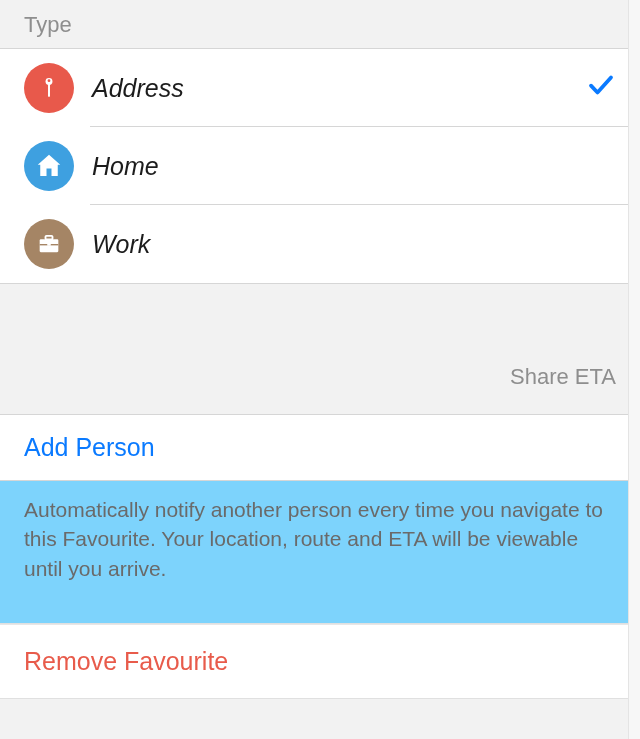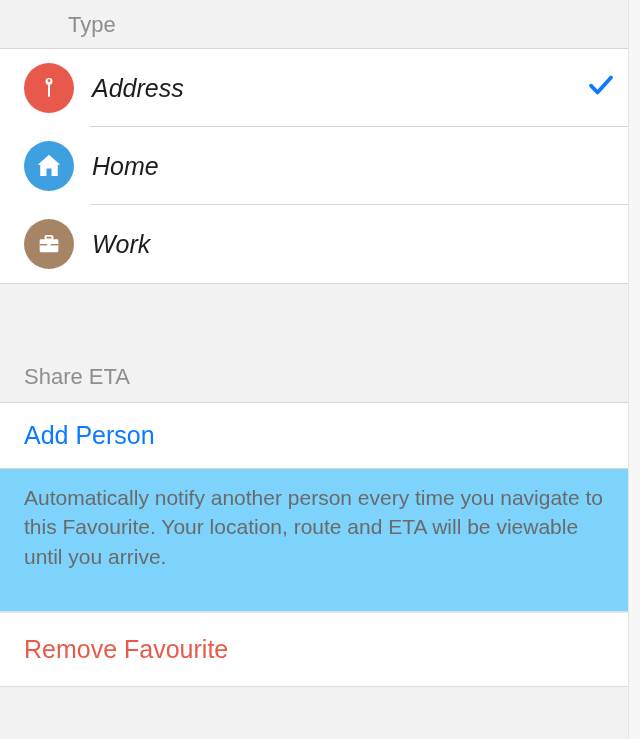--- a/index.html
+++ b/index.html
@@ -13,21 +13,20 @@
       width: 640px;
       height: 739px;
       overflow: hidden;
       position: relative;
     }
     .section-header {
       padding: 12px 24px 10px 24px;
       font-size: 22px;
       color: #8e8e8e;
       background: #f2f2f2;
-      margin-left: 44px;
     }
     .list {
       background: #ffffff;
       border-top: 1px solid #d6d6d6;
       border-bottom: 1px solid #d6d6d6;
     }
     .list-row {
       display: flex;
       align-items: center;
       padding: 14px 24px;
@@ -63,28 +62,30 @@
     }
     .spacer {
       height: 66px;
       background: #f2f2f2;
     }
     .share-header {
       padding: 14px 24px 12px 24px;
       font-size: 22px;
       color: #8e8e8e;
       background: #f2f2f2;
+      text-align: right;
     }
     .add-person-row {
       background: #ffffff;
       border-top: 1px solid #d6d6d6;
       border-bottom: 1px solid #d6d6d6;
       padding: 18px 24px;
       font-size: 25px;
       color: #0a7aff;
+      margin-top: 12px;
     }
     .desc-block {
       padding: 14px 24px 40px 24px;
       font-size: 21px;
       color: #6a6a6a;
       line-height: 1.4;
       background: #7dd3fc;
       border-bottom: 1px solid #e0e0e0;
     }
     .remove-row {

